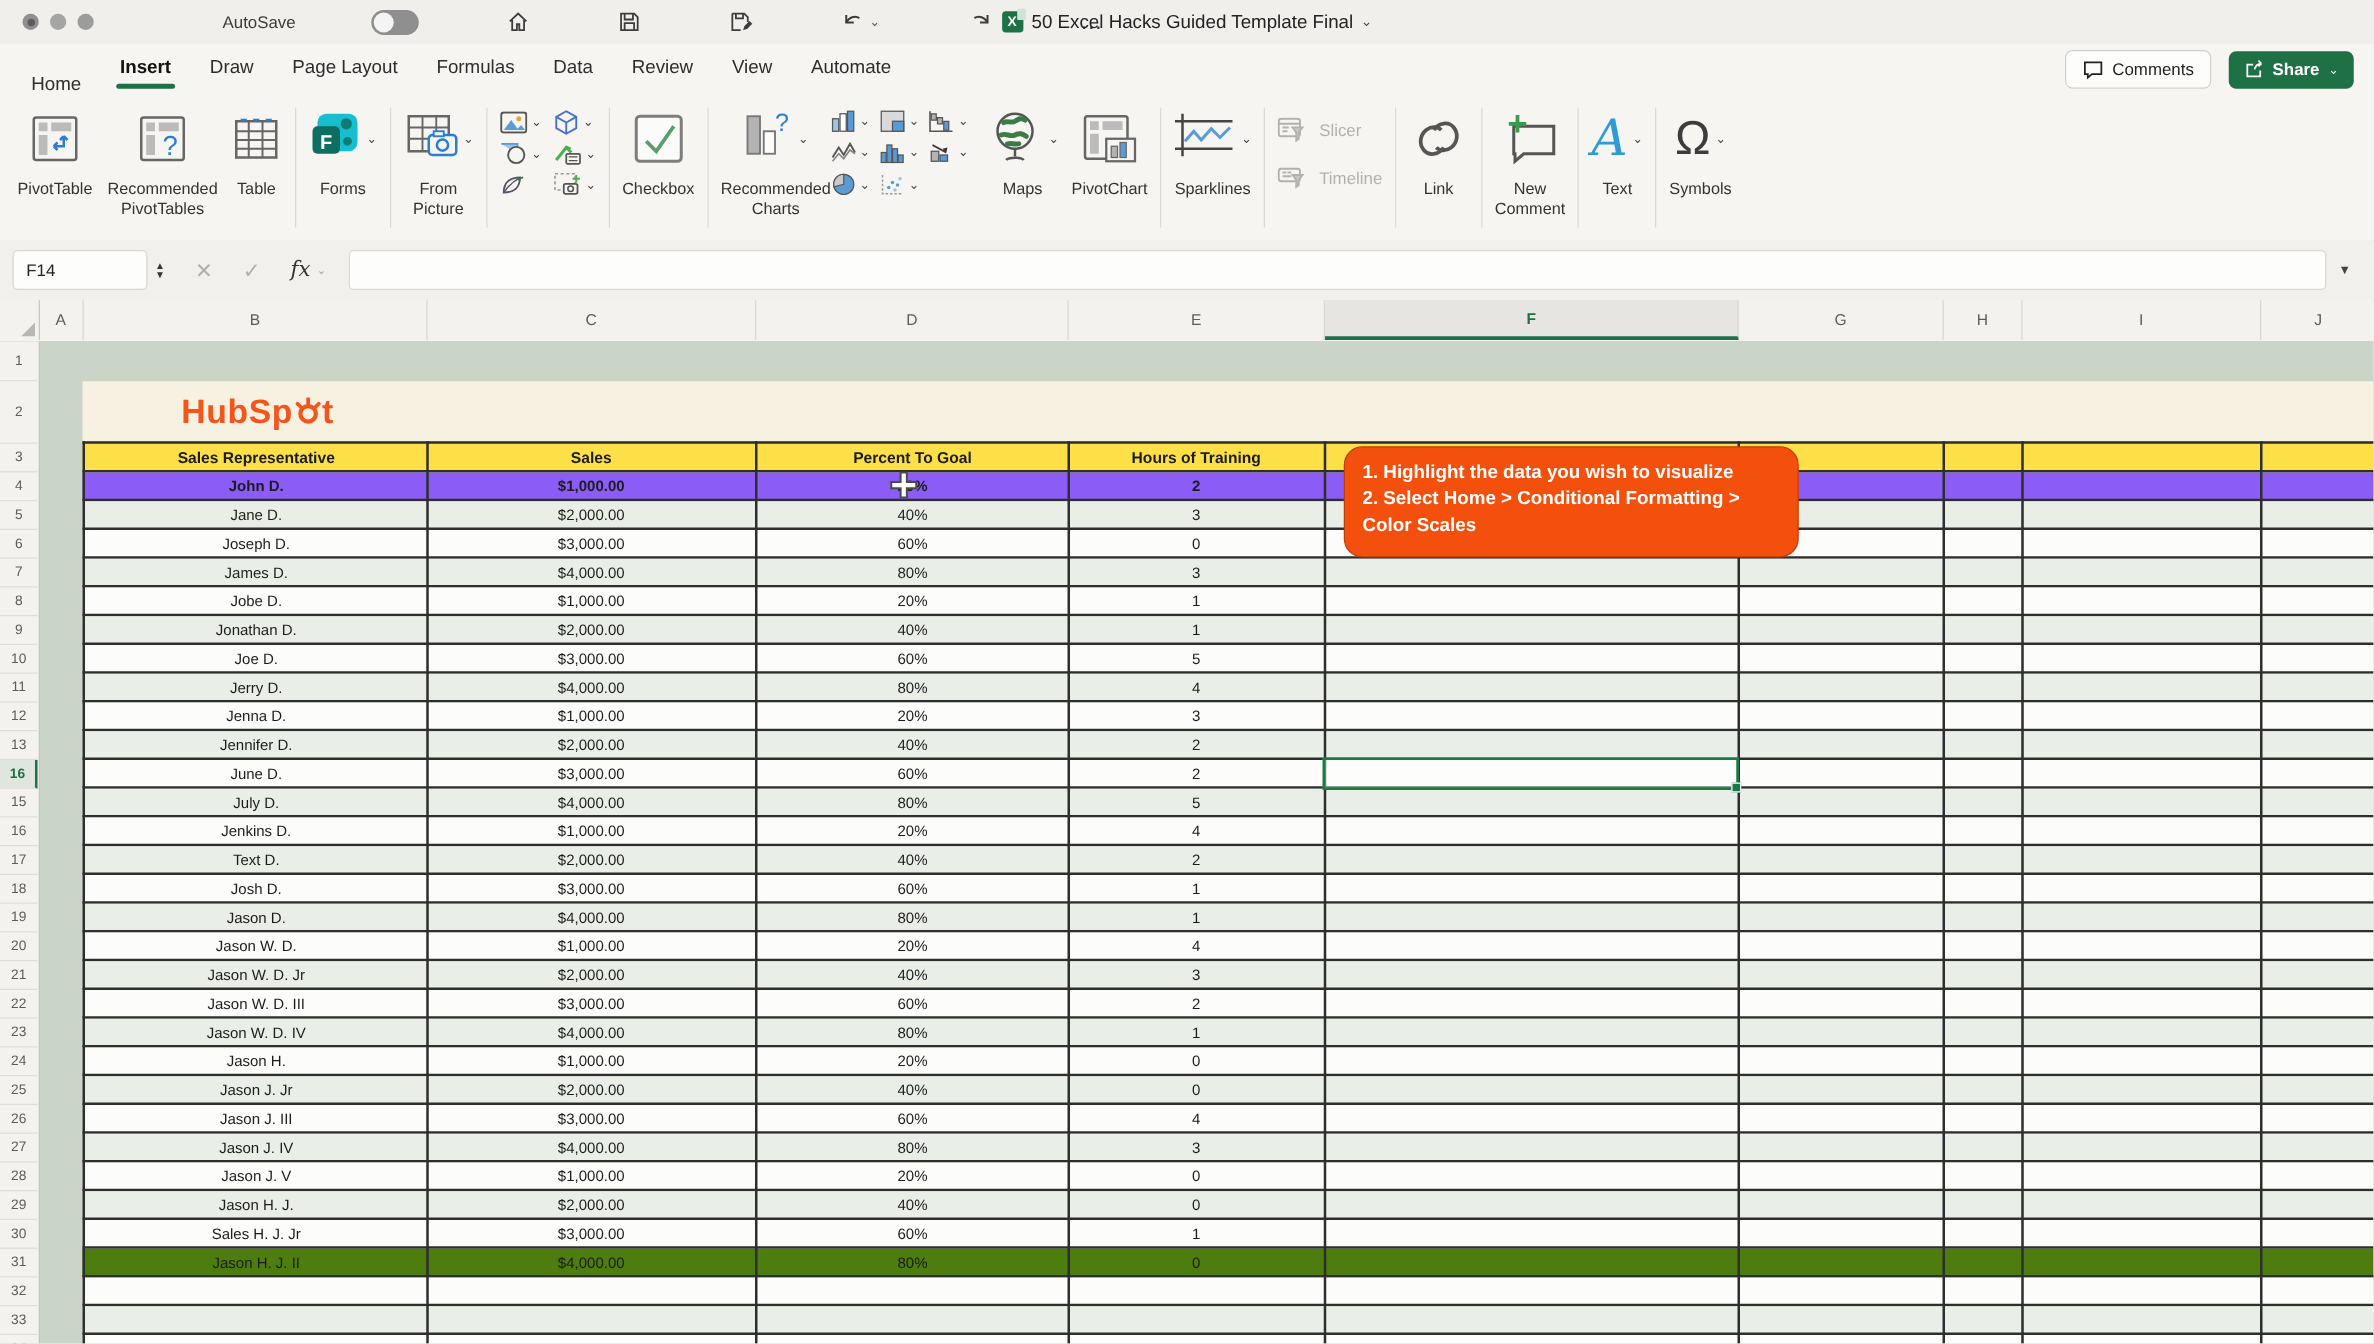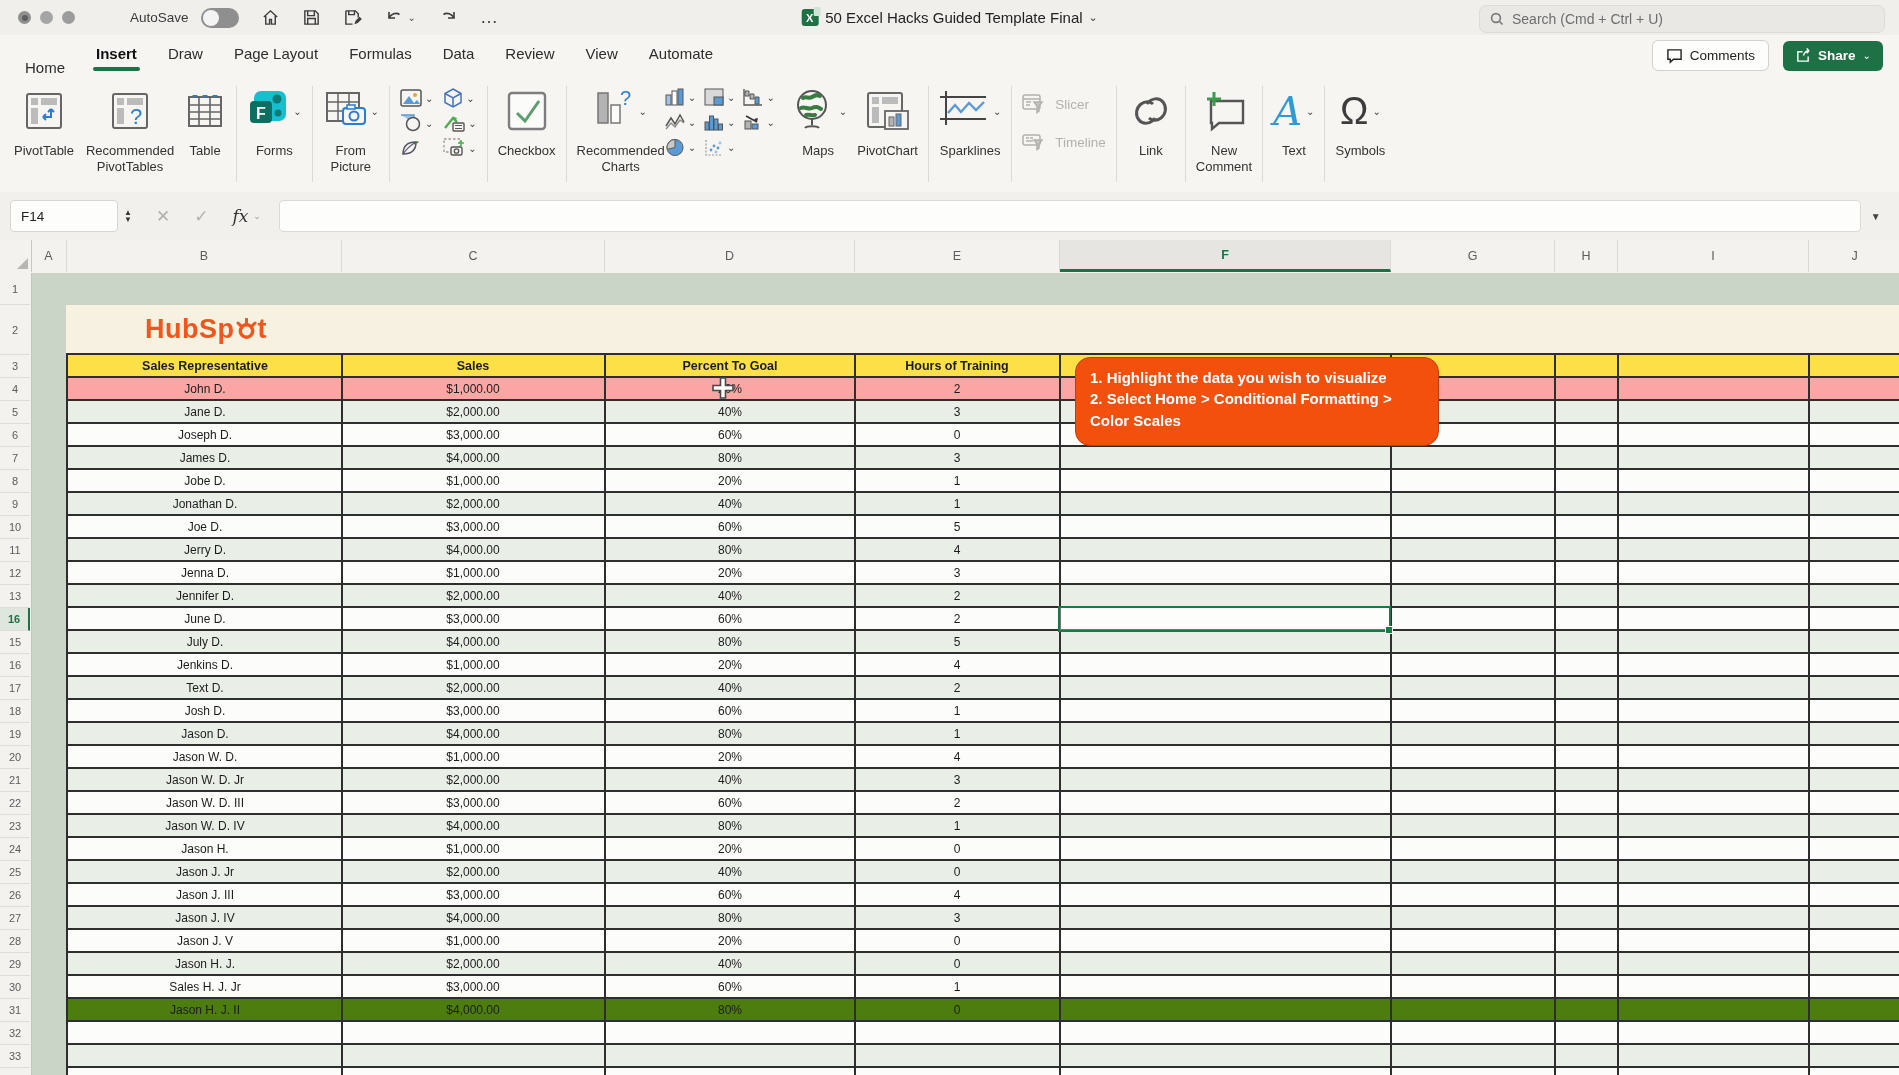--- a/index.html
+++ b/index.html
@@ -1,21 +1,21 @@
 <!DOCTYPE html>
 <html><head>
 <meta charset="utf-8">
 <style>
   html,body{margin:0;padding:0;background:#e8e8e8;}
   #app{position:relative;width:1899px;height:1075px;overflow:hidden;
        font-family:"Liberation Sans",sans-serif;background:#f5f4f1;
        -webkit-font-smoothing:antialiased;}
   
   #titlebar{position:absolute;left:0;top:0;width:1899px;height:35px;background:#f0efec;
-            border-bottom:1px solid #e3e1de;display:flex;align-items:center;}
+            border-bottom:1px solid #e3e1de;display:flex;align-items:center;gap:48px;}
   .tl{width:13px;height:13px;border-radius:50%;margin-right:9px;position:relative;}
   .tl-1{background:#8f8f8f;}.tl-1::after{content:"";position:absolute;left:3.5px;top:3.5px;width:6px;height:6px;border-radius:50%;background:#5d5d5d;}
   .tl-2{background:#a5a5a5;}.tl-3{background:#9c9c9c;}
   #lights{display:flex;margin-left:18px;}
   #autosave{margin-left:46px;font-size:13.5px;color:#3a3a3a;}
   #as-toggle{margin-left:12px;width:38px;height:20px;border-radius:10px;background:#8f8f8f;position:relative;}
   #as-toggle .knob{position:absolute;left:2px;top:2px;width:16px;height:16px;border-radius:50%;background:#f4f4f4;}
   .tb-ic{margin-left:22px;display:flex;align-items:center;color:#3c3c3c;}
   .tb-ic svg{display:block;}
   .mini-chev{font-size:10px;color:#555;margin-left:3px;}
@@ -147,27 +147,20 @@
           <path d="M16 4v6h-6"></path>
           <path d="M16 10C14 6 9 4 5.5 6.5"></path>
         </svg>
   </span>
   <span id="tb-ellipsis">…</span>
   <div id="doc-title">
     <span id="excel-ic">X</span>
     <span>50 Excel Hacks Guided Template Final</span>
     <span class="chev">⌄</span>
   </div>
-  <div id="searchbox">
-    <svg width="14" height="14" viewBox="0 0 14 14" fill="none" stroke="#777" stroke-width="1.6">
-          <circle cx="6" cy="6" r="4.4"></circle>
-          <path d="m9.5 9.5 3 3"></path>
-        </svg>
-    <span>Search (Cmd + Ctrl + U)</span>
-  </div>
 </div>
 
 <div id="menubar">
   <div class="tab">Home</div>
   <div class="tab active">Insert</div>
   <div class="tab">Draw</div>
   <div class="tab">Page Layout</div>
   <div class="tab">Formulas</div>
   <div class="tab">Data</div>
   <div class="tab">Review</div>
@@ -535,21 +528,21 @@
 <div id="gridarea">
   <div id="cream"></div>
   <div id="tabletop"></div>
   <div id="strips">
         <div class="strip" style="top: 82px; background: #fde047;">
           <div class="cellv hdr" style="left: 19px; width: 240px;">Sales Representative</div>
           <div class="cellv hdr" style="left: 287px; width: 240px;">Sales</div>
           <div class="cellv hdr" style="left: 544px; width: 240px;">Percent To Goal</div>
           <div class="cellv hdr" style="left: 771px; width: 240px;">Hours of Training</div>
         </div>
-        <div class="strip" style="top: 105px; background: #fca5a5;">
+        <div class="strip" style="top: 105px; background: #8b5cf6; font-weight: bold;">
           <div class="cellv" style="left: 19px; width: 240px;">John D.</div>
           <div class="cellv" style="left: 287px; width: 240px;">$1,000.00</div>
           <div class="cellv" style="left: 544px; width: 240px;">20%</div>
           <div class="cellv" style="left: 771px; width: 240px;">2</div>
         </div>
         <div class="strip" style="top: 128px; background: rgb(233, 239, 230);">
           <div class="cellv" style="left: 19px; width: 240px;">Jane D.</div>
           <div class="cellv" style="left: 287px; width: 240px;">$2,000.00</div>
           <div class="cellv" style="left: 544px; width: 240px;">40%</div>
           <div class="cellv" style="left: 771px; width: 240px;">3</div>

